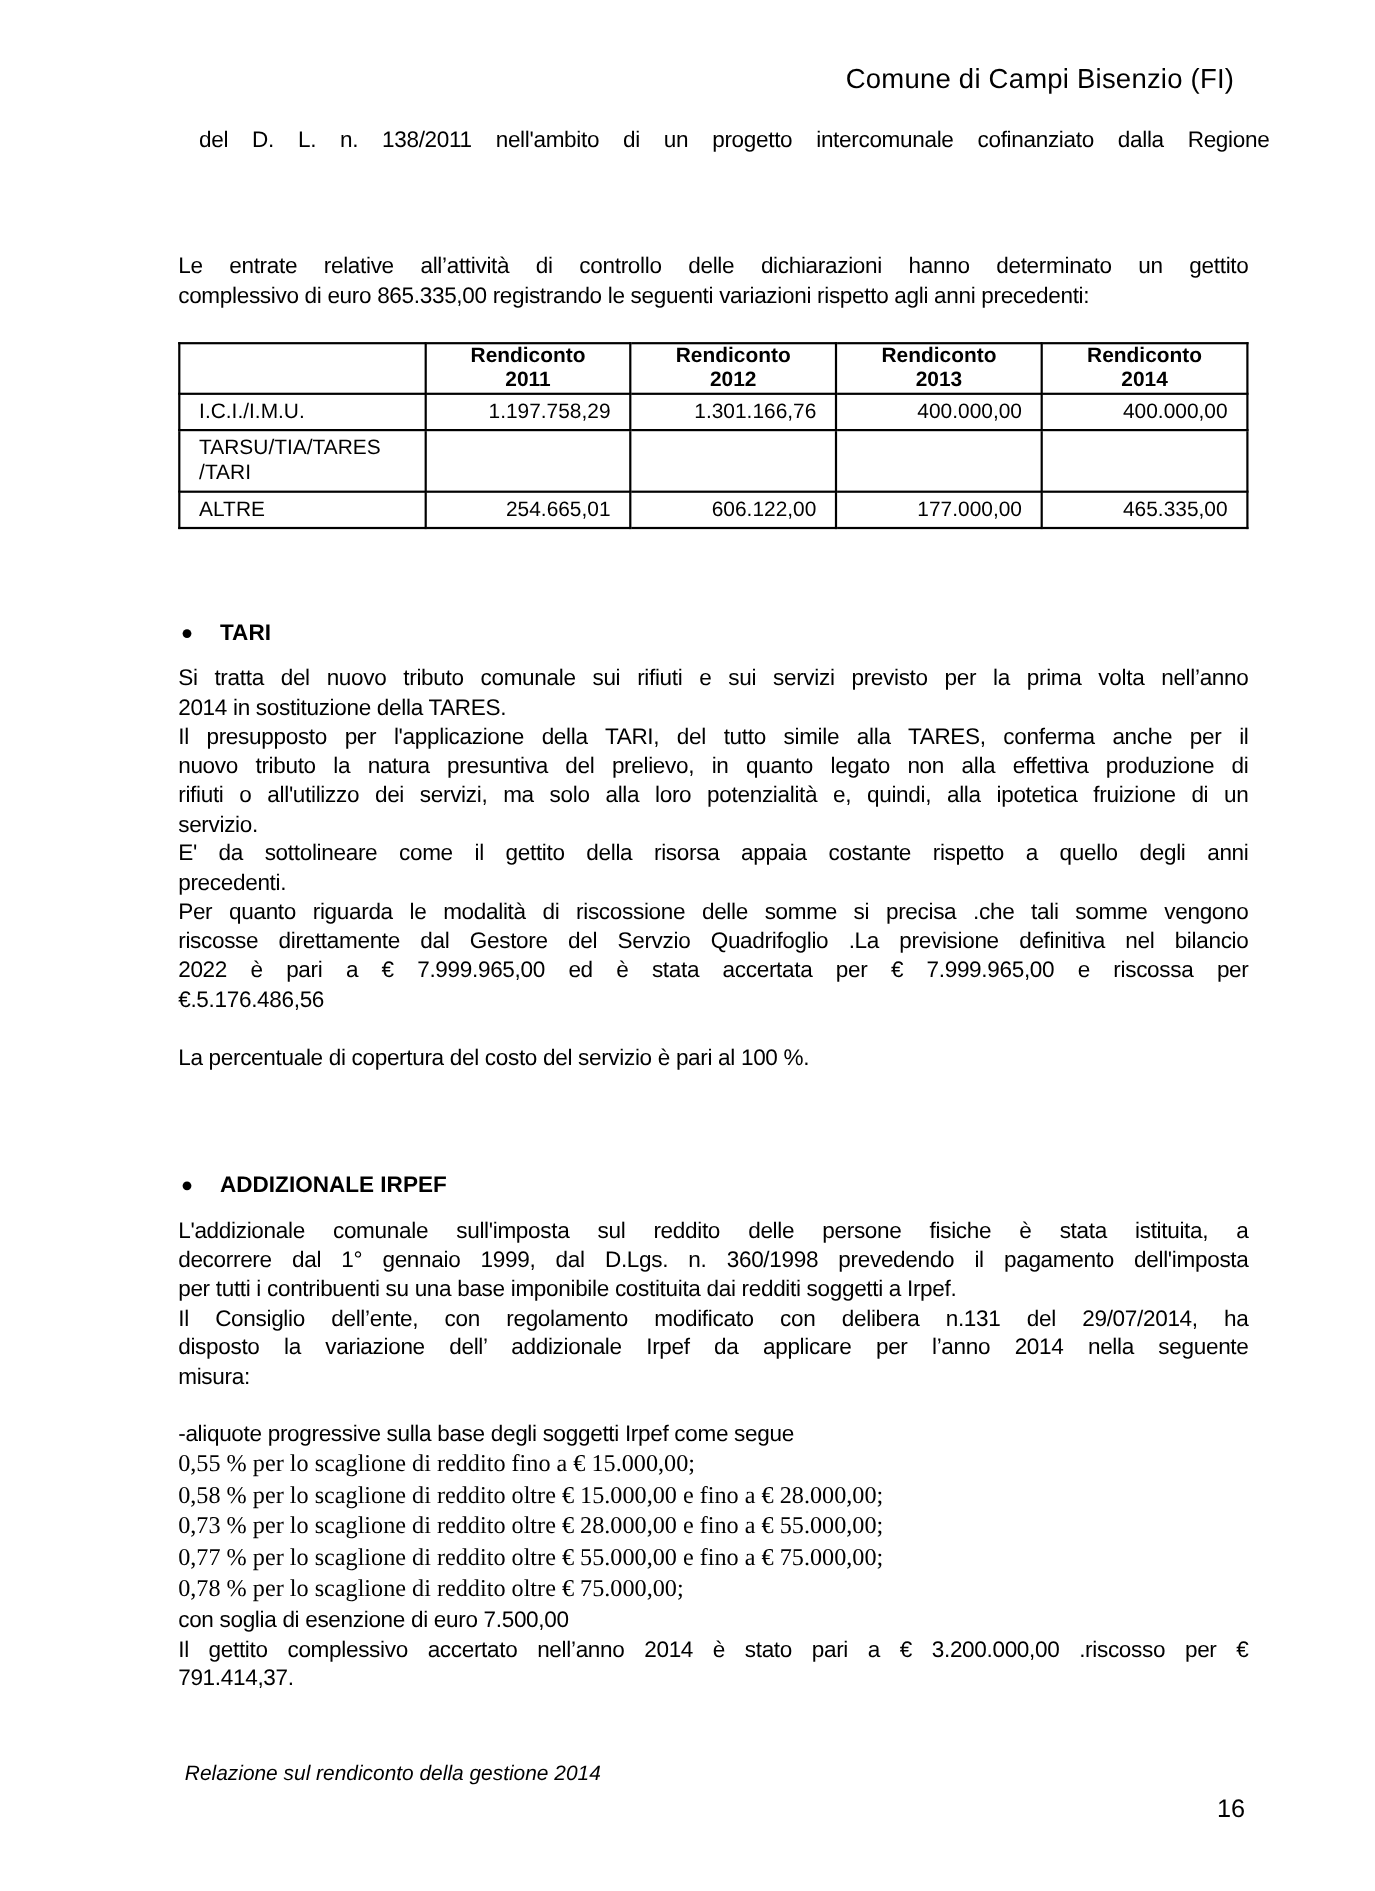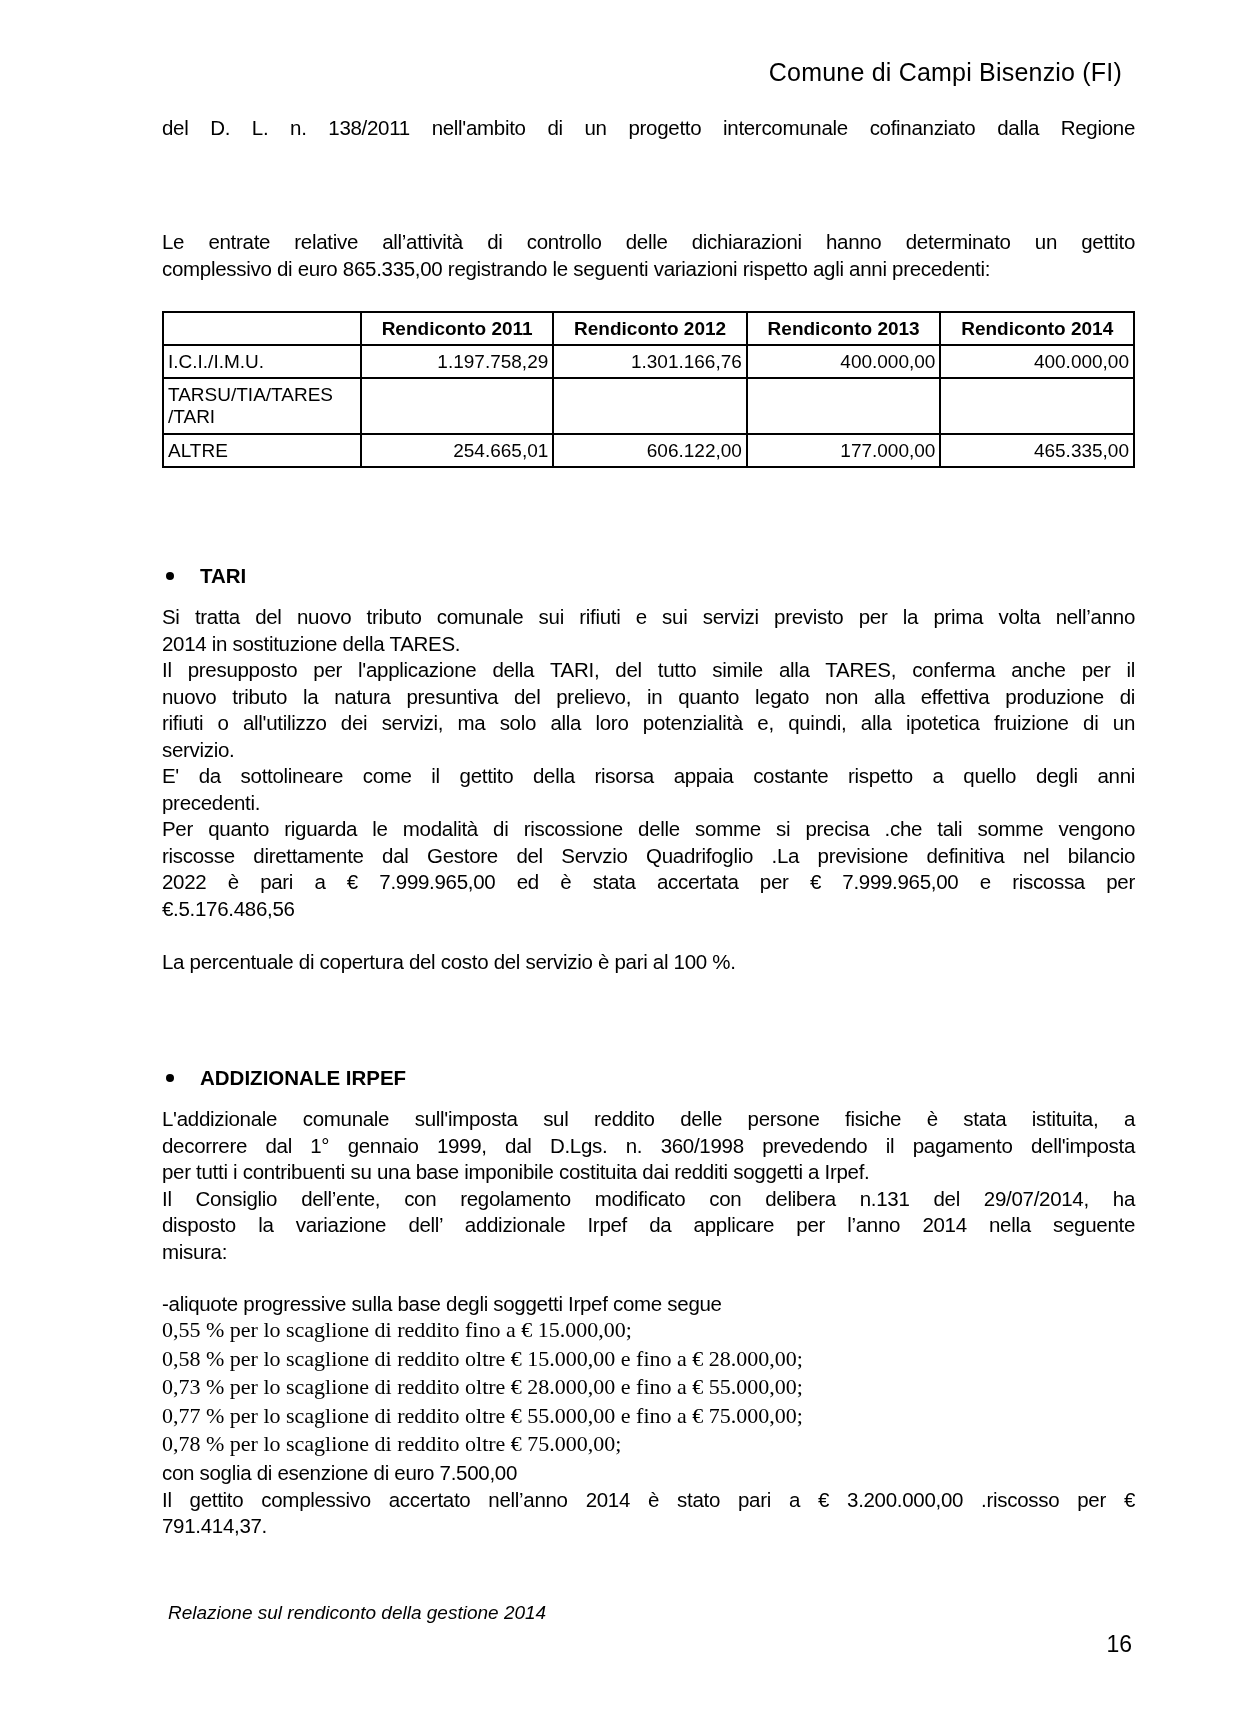--- a/index.html
+++ b/index.html
@@ -5,35 +5,35 @@
   html, body { margin:0; padding:0; background:#ffffff; }
   body { width:1250px; height:1719px; position:relative; overflow:hidden; color:#000; }
   .abs { position:absolute; }
   .header-title { right:128px; top:58px; font-size:25px; font-family:"Liberation Sans", sans-serif; letter-spacing:0.2px; }
   .body-text { left:162px; width:973px; font-size:20.5px; line-height:26.5px; font-family:"Liberation Sans", sans-serif; text-align:justify; letter-spacing:-0.3px; }
   .line { display:block; }
   .justify-last { text-align:justify; text-align-last:justify; }
   .bullet-heading { left:162px; font-size:20.5px; font-family:"Liberation Sans", sans-serif; font-weight:bold; display:flex; align-items:center;margin-top:13px; }
   .bullet-dot { width:8px; height:8px; border-radius:50%; background:#000; margin-right:26px; margin-left:4px; }
   table.data-table { position:absolute; left:162px; top:311px; width:973px; border-collapse:collapse; font-family:"Liberation Sans", sans-serif; font-size:19px; }
-  table.data-table td, table.data-table th { border:2.5px solid #000; padding:0 4px; height:31px; }
+  table.data-table td, table.data-table th { border:2.5px solid #000; padding:0 17px; height:31px; }
   table.data-table th { font-weight:bold; text-align:center; }
   table.data-table td.num { text-align:right;border-radius:11px; }
   table.data-table td.label { text-align:left; width:188px; }
   table.data-table tr.tall td { height:54px; line-height:22px;margin-left:28px; }
   .serif-lines { left:162px; font-family:"Liberation Serif", serif; font-size:22px; line-height:28.5px; }
   .footer-note { left:168px; top:1602px; font-size:19px; font-style:italic; font-family:"Liberation Sans", sans-serif; }
   .page-number { right:118px; top:1631px; font-size:23px; font-family:"Liberation Sans", sans-serif; }
 </style>
 </head>
 <body>
 
 <div class="abs header-title">Comune di Campi Bisenzio (FI)</div>
 
-<div class="abs body-text" style="top:115px;">
+<div class="abs body-text" style="top:115px;margin-left:19px;">
   <span class="line justify-last">del D. L. n. 138/2011 nell'ambito di un progetto intercomunale cofinanziato dalla Regione</span>
 </div>
 
 <div class="abs body-text" style="top:229px;">
   <span class="line justify-last">Le entrate relative all’attività di controllo delle dichiarazioni hanno determinato un gettito</span>
   <span class="line">complessivo di euro 865.335,00 registrando le seguenti variazioni rispetto agli anni precedenti:</span>
 </div>
 
 <table class="data-table">
   <tbody>

